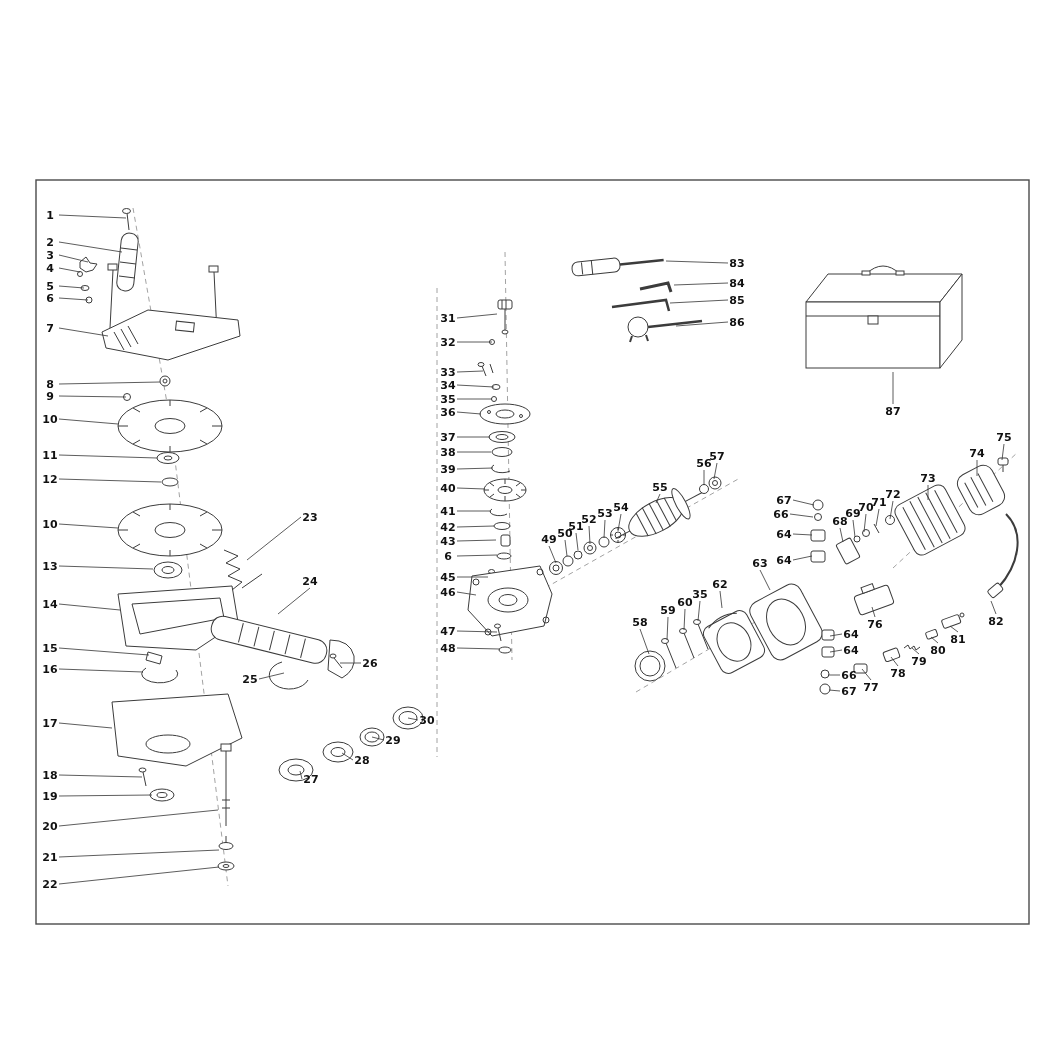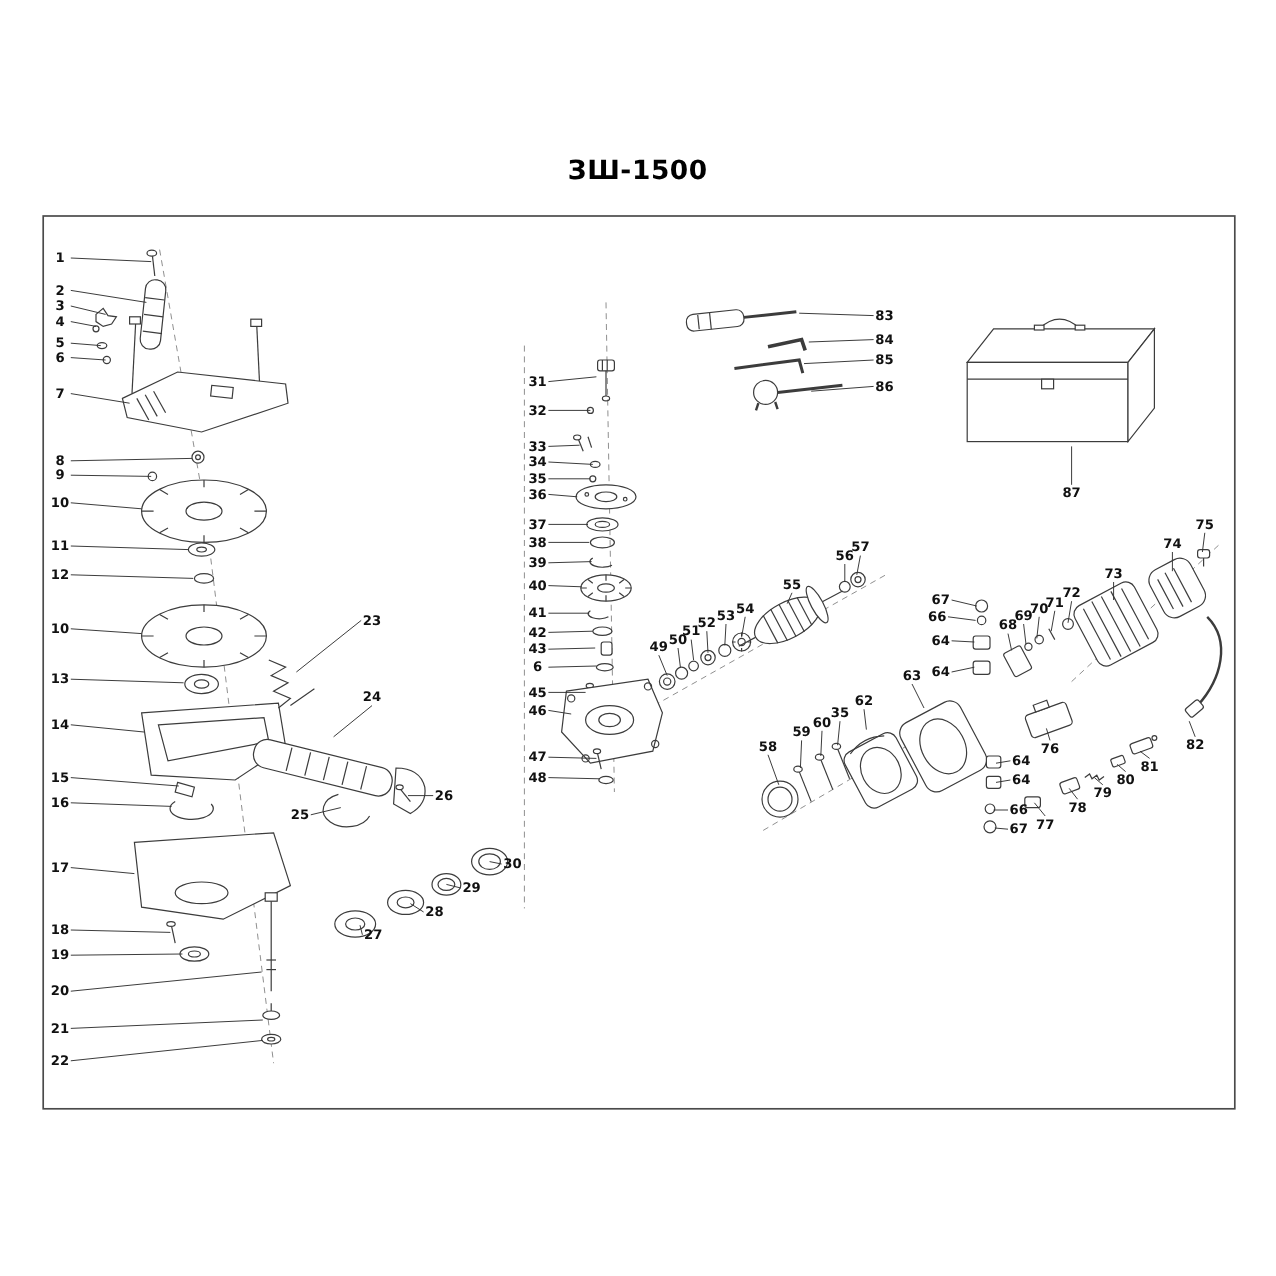--- a/index.html
+++ b/index.html
@@ -10,21 +10,20 @@
   svg{position:absolute;top:0;left:0;}
   .part-num{font-family:"DejaVu Sans",sans-serif;font-size:11px;font-weight:bold;
             fill:#111;text-anchor:middle;}
   .leader{stroke:#333;stroke-width:0.8;}
   .dash{stroke:#8a8a8a;stroke-width:0.8;stroke-dasharray:5 4;}
 </style>
 </head>
 <body>
 
 <div class="page">
-  <div class="title">ЗШ-1500</div>
 
   <svg width="1063" height="1063" viewBox="0 0 1063 1063">
 
     <rect x="36" y="180" width="993" height="744" fill="none" stroke="#4a4a4a" stroke-width="1.4"></rect>
 
     <g fill="none">
       <path class="dash" d="M133,208 L170,420 L228,886"></path>
       <line class="dash" x1="437" y1="288" x2="437" y2="757"></line>
       <line class="dash" x1="505" y1="252" x2="512" y2="660"></line>
       <line class="dash" x1="545" y1="588" x2="740" y2="478"></line>

